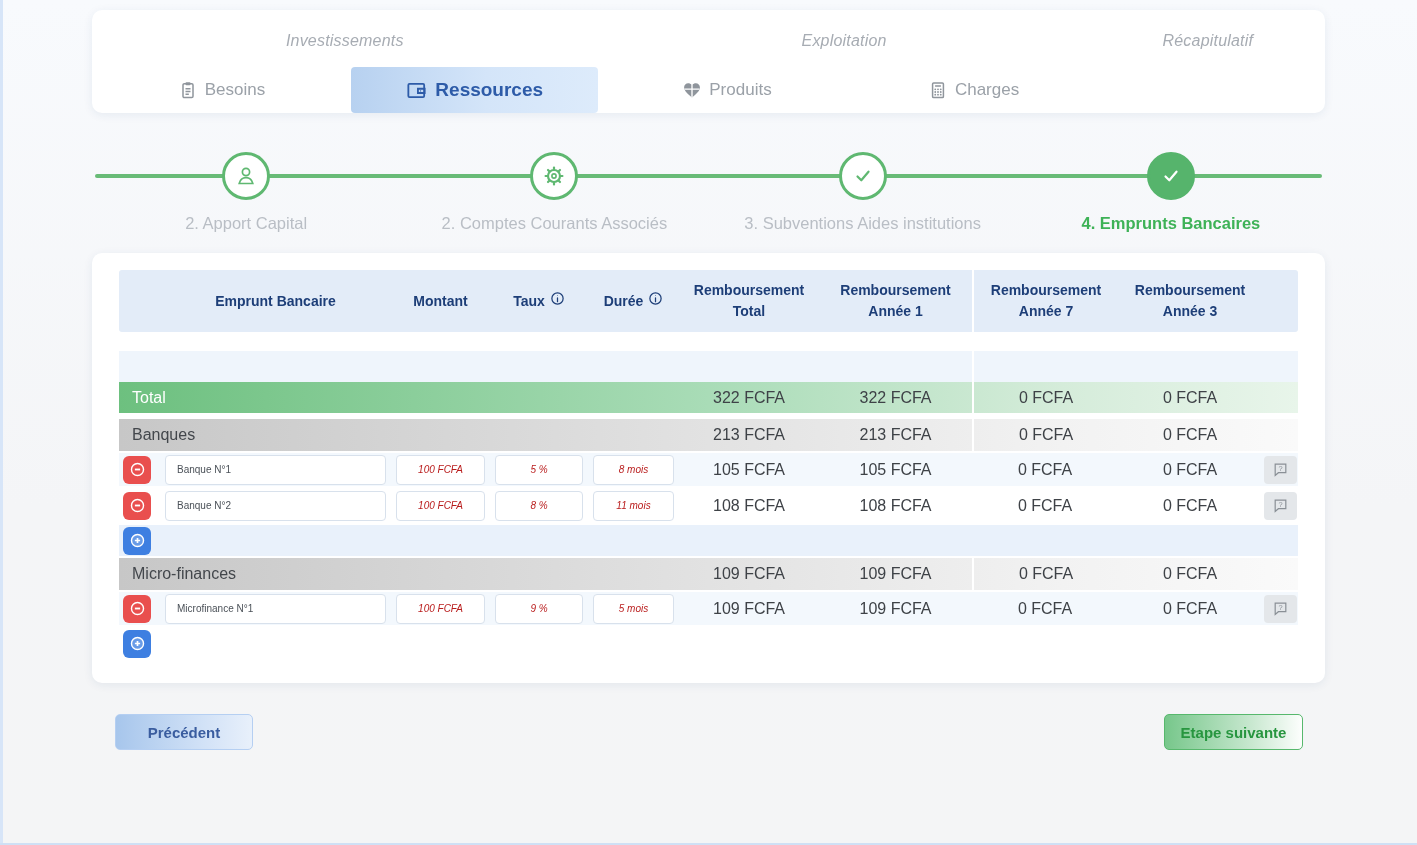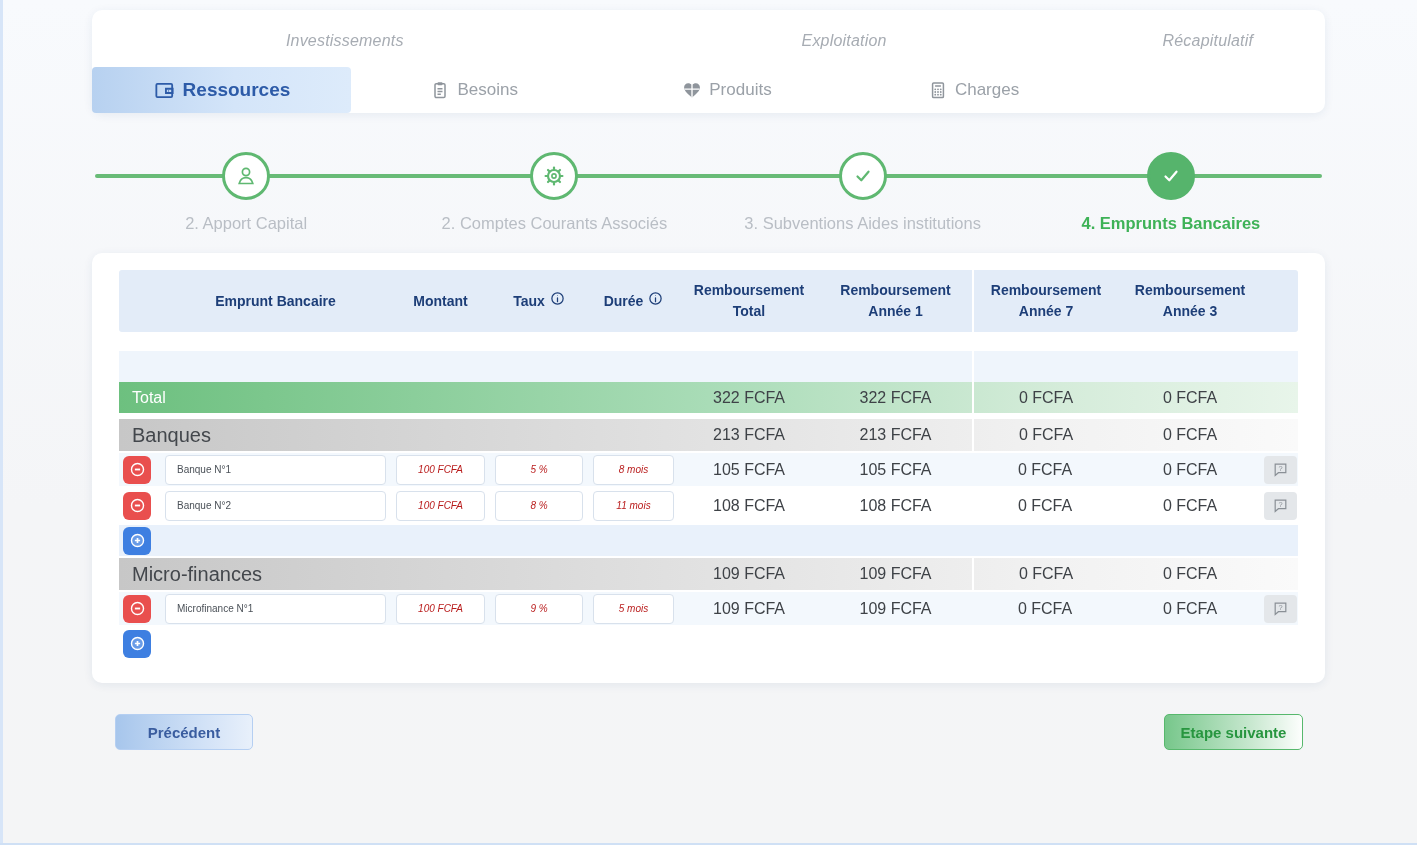--- a/index.html
+++ b/index.html
@@ -54,21 +54,21 @@
   .info-ic { width:15px; height:15px; margin-left:5px; margin-top:-6px; color:#1d3e78; cursor:pointer; }
 
   .r-spacer { height:31px; background:#eff5fc; }
   .r-total  { height:31px; margin-bottom:6px;
               background:linear-gradient(90deg,#6dc07f 0%,#a9dcb7 50%,#d5ecda 80%,#e8f5ea 100%); }
   .r-total .rlabel { grid-column:1/6; justify-content:flex-start; padding-left:13px;
                      color:#fff; font-size:16px; font-weight:500; }
   .r-group { height:32px; margin-bottom:2px;
              background:linear-gradient(90deg,#c7c7c7 0%,#e2e2e2 50%,#f2f2f2 80%,#fafafa 100%); }
   .r-group .rlabel { grid-column:1/6; justify-content:flex-start; padding-left:13px;
-                     color:#43474c; font-size:20px; }
+                     color:#43474c; font-size:16px; }
   .val { font-size:16px; color:#3e4247; }
   .r-data { height:33px; margin-bottom:3px; }
   .r-data.tint { background:#f3f8fd; }
   .r-add { height:31px; margin-bottom:2px; }
   .r-add.tint { background:#e9f1fb; }
 
   .cell-pad { padding:0 5px; }
   .inp { height:30px; width:100%; border:1px solid #d8e1ec; border-radius:4px; background:#fff;
          font-family:inherit; font-size:10px; outline:none; }
   .inp-name { padding:0 11px; color:#4b5158; }
@@ -99,35 +99,35 @@
 <div class="edge-left"></div>
 <div class="edge-bottom"></div>
 
 <div class="card nav-card">
   <div class="nav-grid">
     <div class="nav-section sec-1">Investissements</div>
     <div class="nav-section sec-2">Exploitation</div>
     <div class="nav-section sec-3">Récapitulatif</div>
   </div>
   <div class="nav-tabs">
+    <div class="tab">
+      <svg viewBox="0 0 24 24" fill="none" stroke="currentColor" stroke-width="1.8">
+        <rect x="6" y="4.5" width="12" height="16.5" rx="1.5"></rect>
+        <rect x="9" y="2.8" width="6" height="3.4" rx="1" fill="currentColor" stroke="none"></rect>
+        <path d="M9 10.5h6M9 13.8h6M9 17h4"></path>
+      </svg>
+      <span>Besoins</span>
+    </div>
     <div class="tab active">
       <svg viewBox="0 0 24 24" fill="none" stroke="currentColor" stroke-width="1.9">
         <rect x="3.5" y="5" width="16.5" height="14" rx="1.2"></rect>
         <path d="M13.5 10.2h7v4.4h-7z"></path>
         <circle cx="16.2" cy="12.4" r="0.6" fill="currentColor" stroke="none"></circle>
       </svg>
       <span>Ressources</span>
-    </div>
-    <div class="tab">
-      <svg viewBox="0 0 24 24" fill="none" stroke="currentColor" stroke-width="1.8">
-        <rect x="6" y="4.5" width="12" height="16.5" rx="1.5"></rect>
-        <rect x="9" y="2.8" width="6" height="3.4" rx="1" fill="currentColor" stroke="none"></rect>
-        <path d="M9 10.5h6M9 13.8h6M9 17h4"></path>
-      </svg>
-      <span>Besoins</span>
     </div>
     <div class="tab">
       <svg viewBox="0 0 24 24" fill="currentColor">
         <path d="M12 21l-1.45-1.32C5.4 15.36 2.5 12.28 2.5 8.9 2.5 6.1 4.7 4 7.4 4c1.6 0 3.2.76 4.6 2.1C13.4 4.76 15 4 16.6 4c2.7 0 4.9 2.1 4.9 4.9 0 3.38-2.9 6.46-8.05 10.78L12 21z"></path>
         <path d="M12 5v16M3 11h18" stroke="#fff" stroke-width="1.6" fill="none"></path>
       </svg>
       <span>Produits</span>
     </div>
     <div class="tab">
       <svg viewBox="0 0 24 24" fill="none" stroke="currentColor" stroke-width="1.8">

